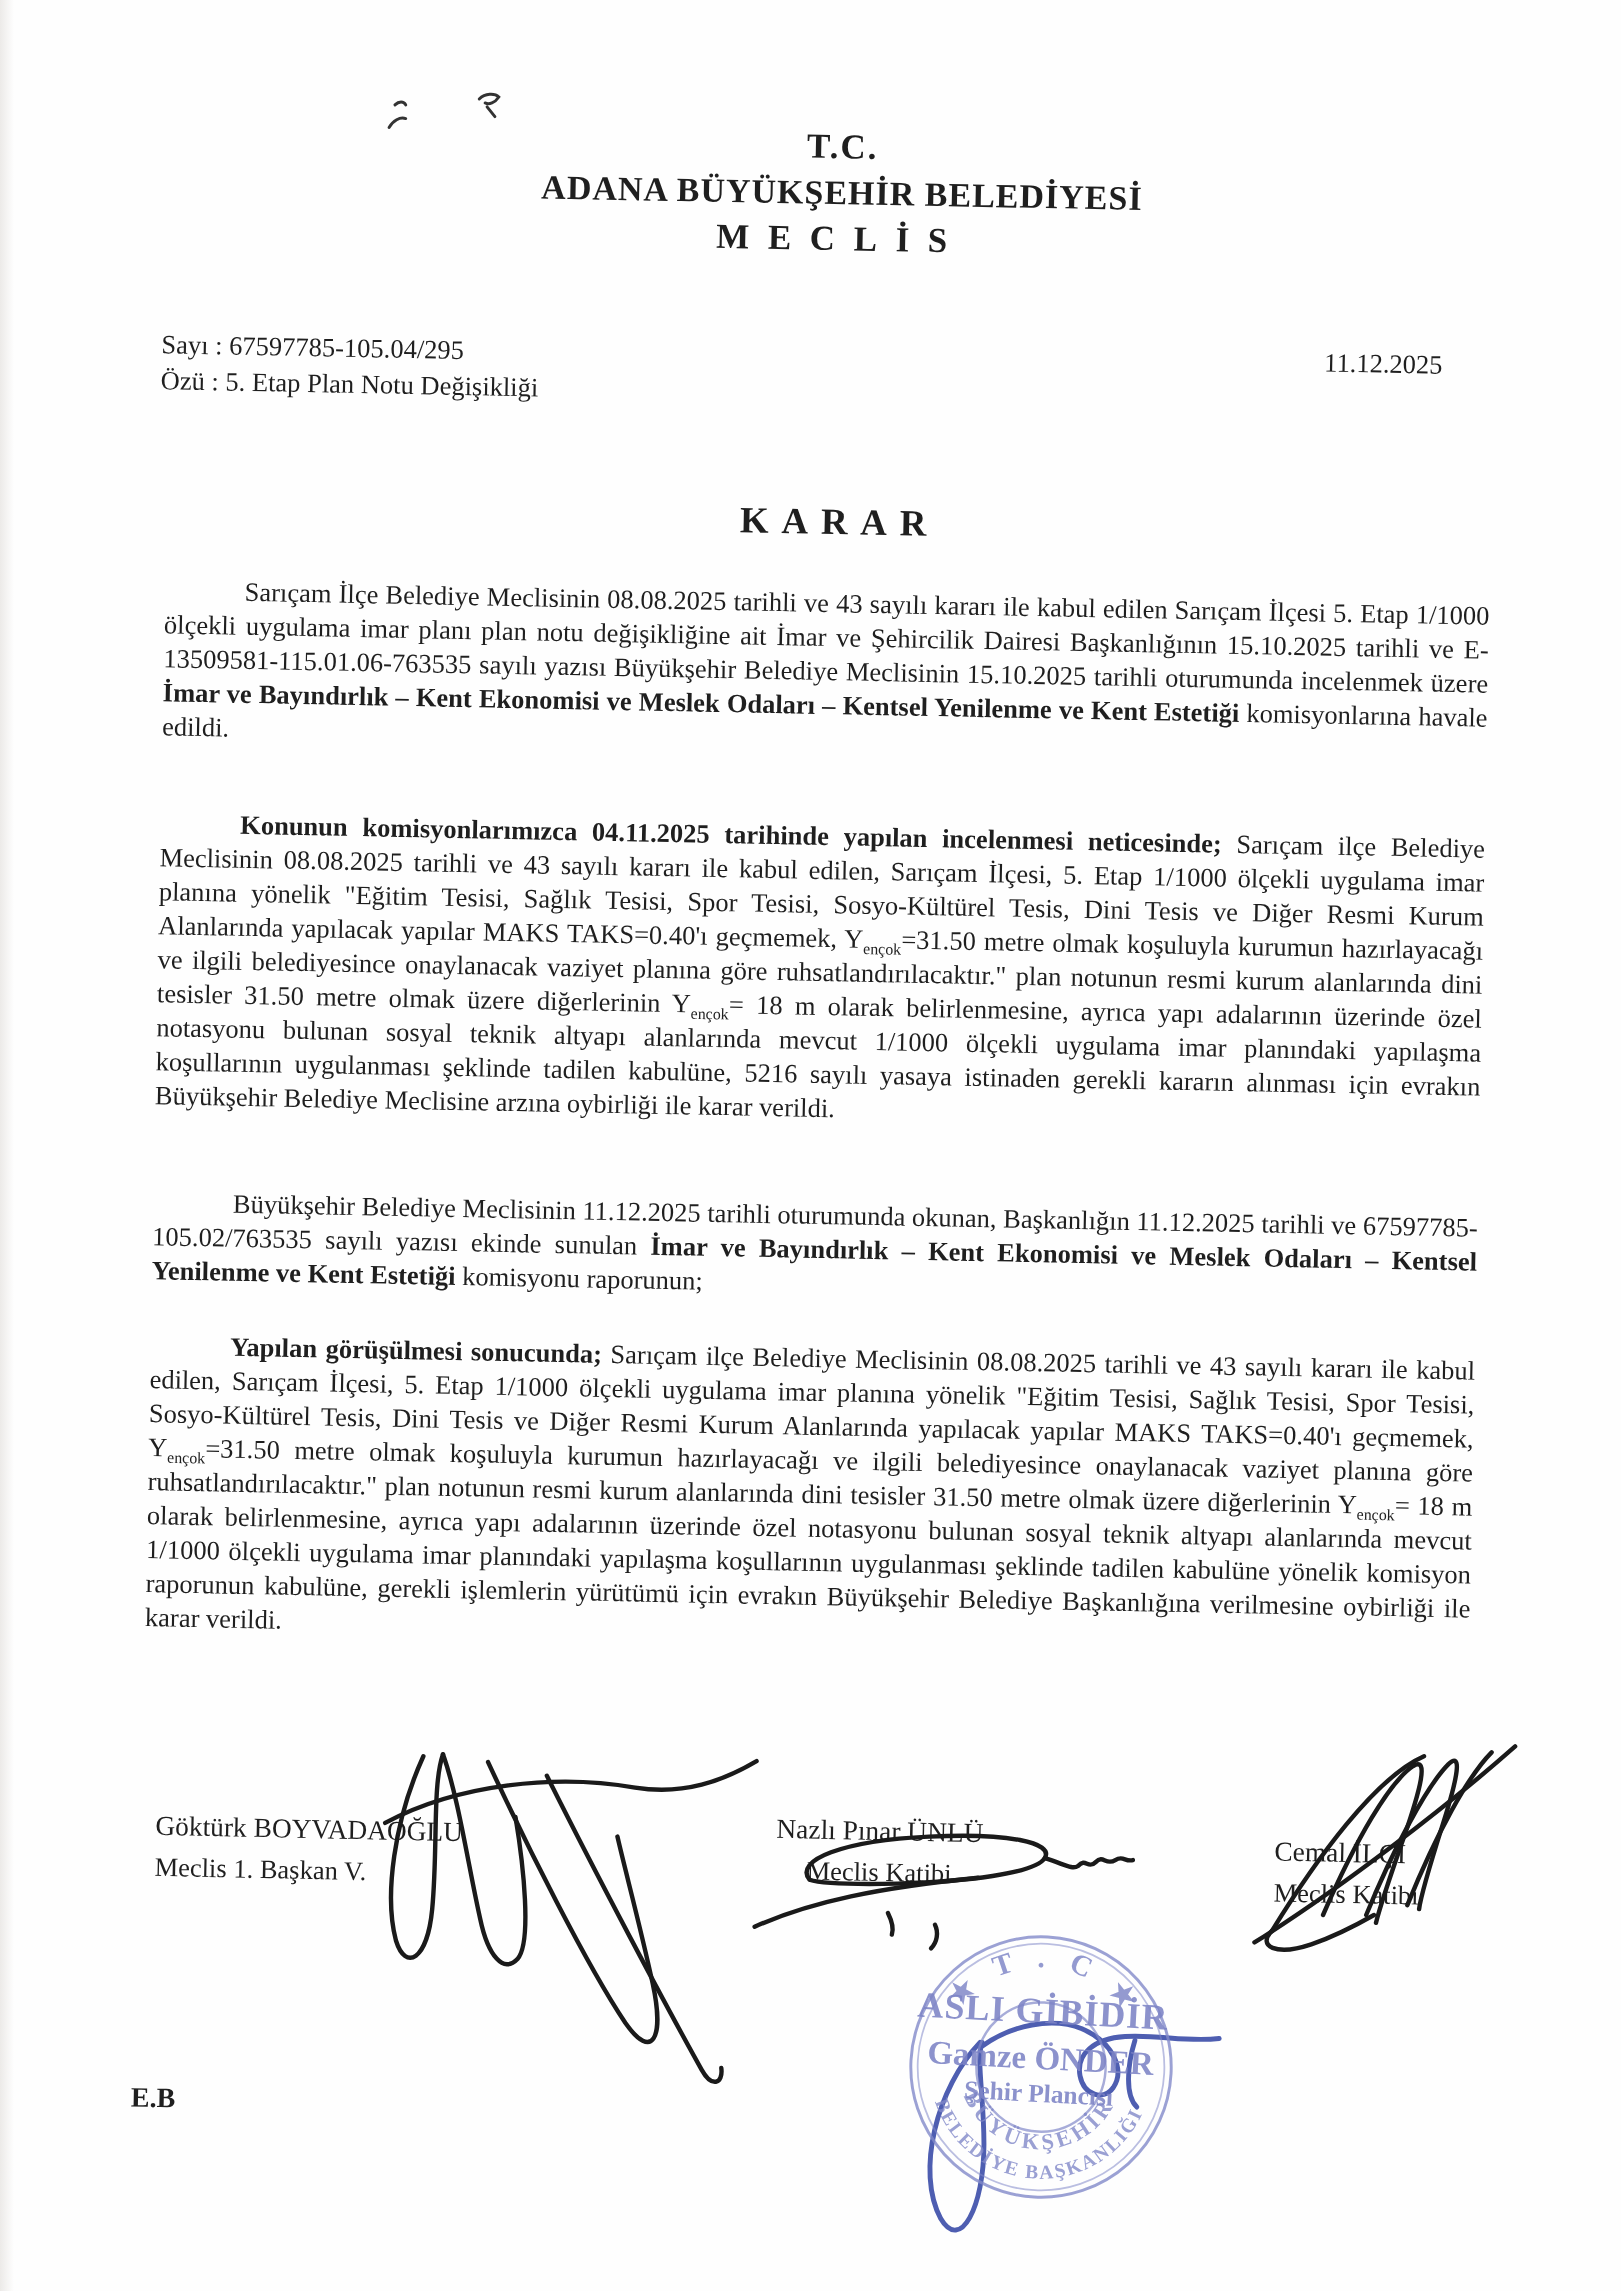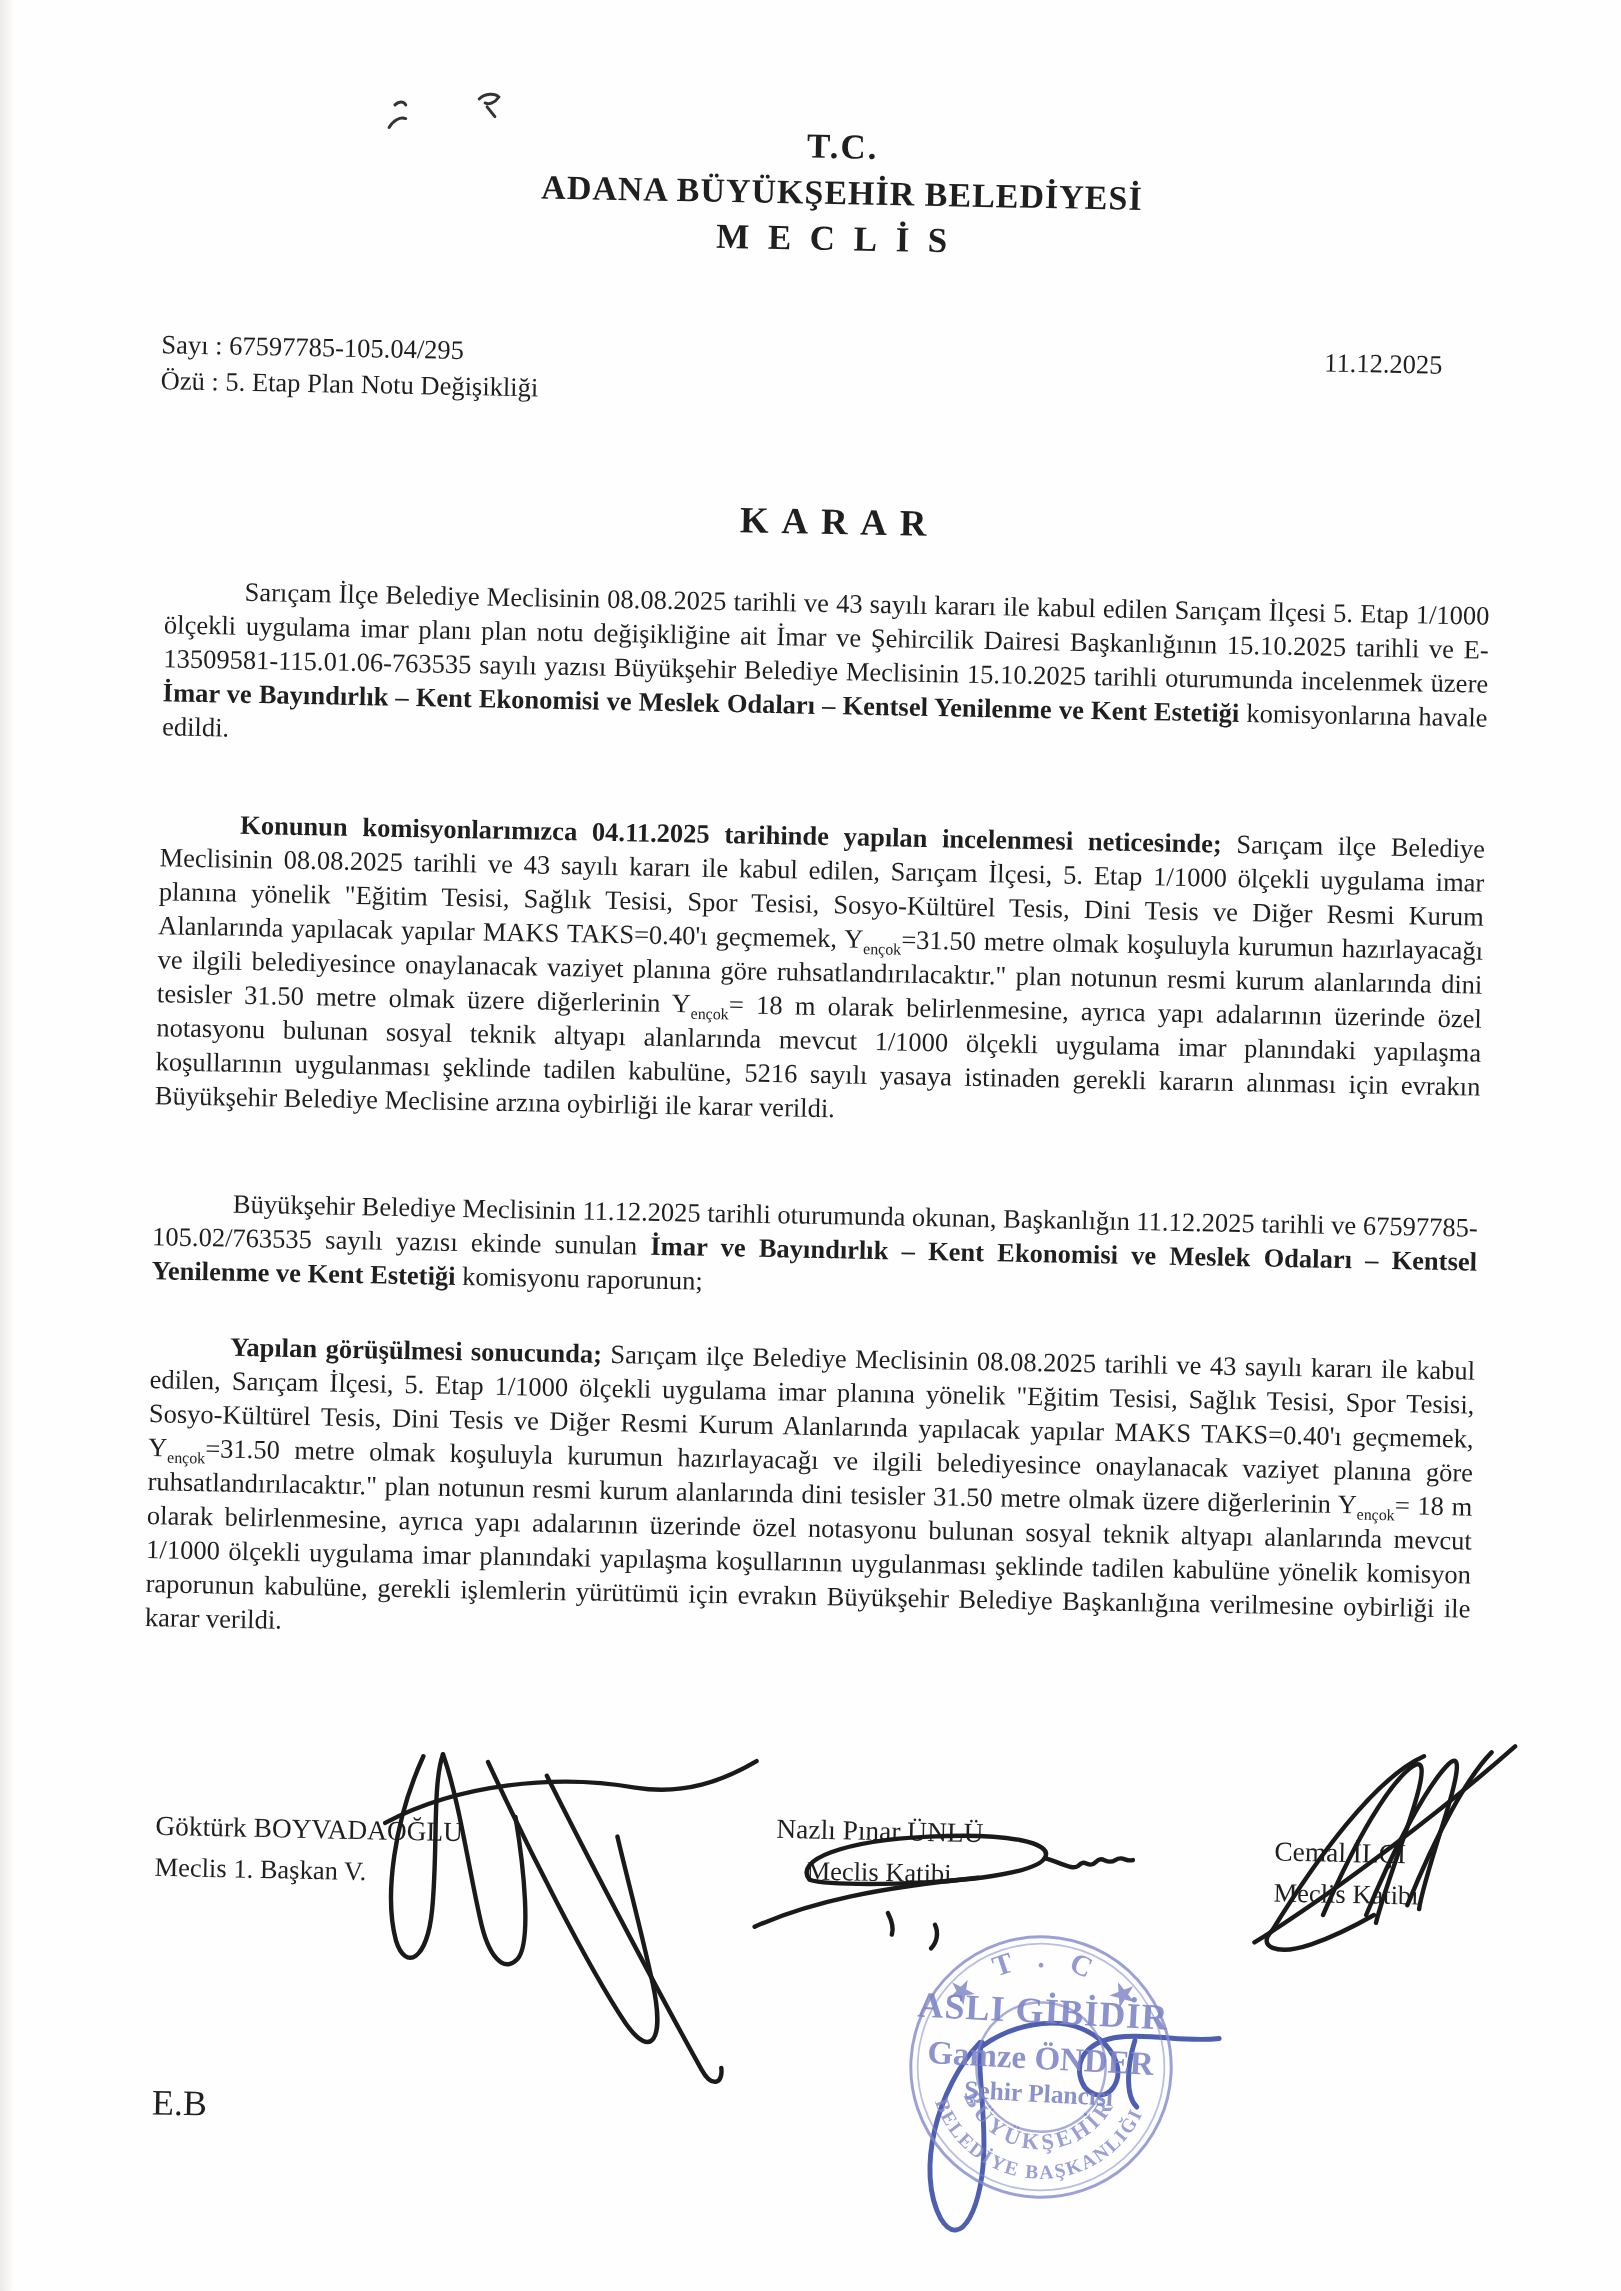--- a/index.html
+++ b/index.html
@@ -23,21 +23,21 @@
   .p1{margin-bottom:63px;} .p2{margin-bottom:73px;} .p3{margin-bottom:41px;}
   .b{font-weight:bold;}
   sub{font-size:0.6em;line-height:0;}
   
   .sig-layer{position:absolute;inset:0;}
   .sig-block{position:absolute;font-size:27.4px;line-height:41px;transform:rotate(1.2deg);}
   .sig-title{font-size:26.5px;}
   .sig-left{left:155px;top:1809px;}
   .sig-center{left:757px;top:1811px;width:245px;text-align:center;}
   .sig-right{left:1274px;top:1833px;}
-  .eb{position:absolute;left:152px;top:2082px;font-size:36px;transform:rotate(1deg);}
+  .eb{position:absolute;left:131px;top:2082px;font-size:28px;transform:rotate(1deg);font-weight:bold;}
   .strokes{position:absolute;inset:0;pointer-events:none;}
   .stamp-svg{position:absolute;left:902px;top:1929px;width:279px;height:279px;}
   .stamp-text{position:absolute;left:894px;top:1992px;width:294px;text-align:center;
               transform:rotate(3deg);color:#7d84c6;opacity:.88;}
   .stamp-certify{font-size:36px;font-weight:bold;letter-spacing:1px;line-height:39px;}
   .stamp-name{font-size:33px;font-weight:bold;line-height:35px;margin-top:9.8px;}
   .stamp-title{font-size:25.5px;font-weight:bold;line-height:27.4px;margin-top:3.9px;}
 </style>
 </head>
 <body>

